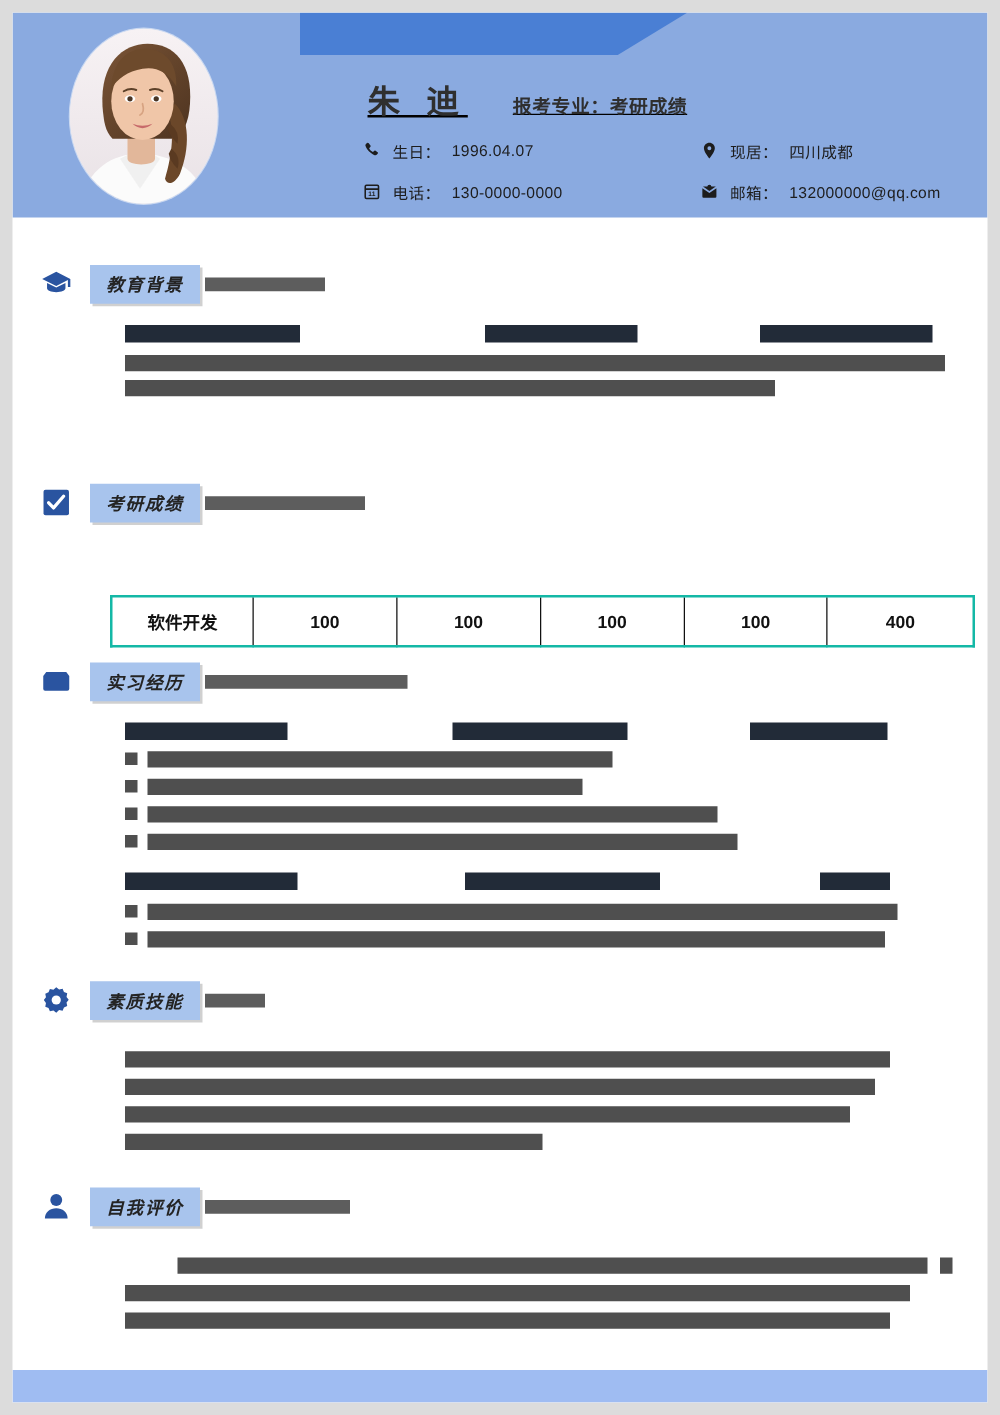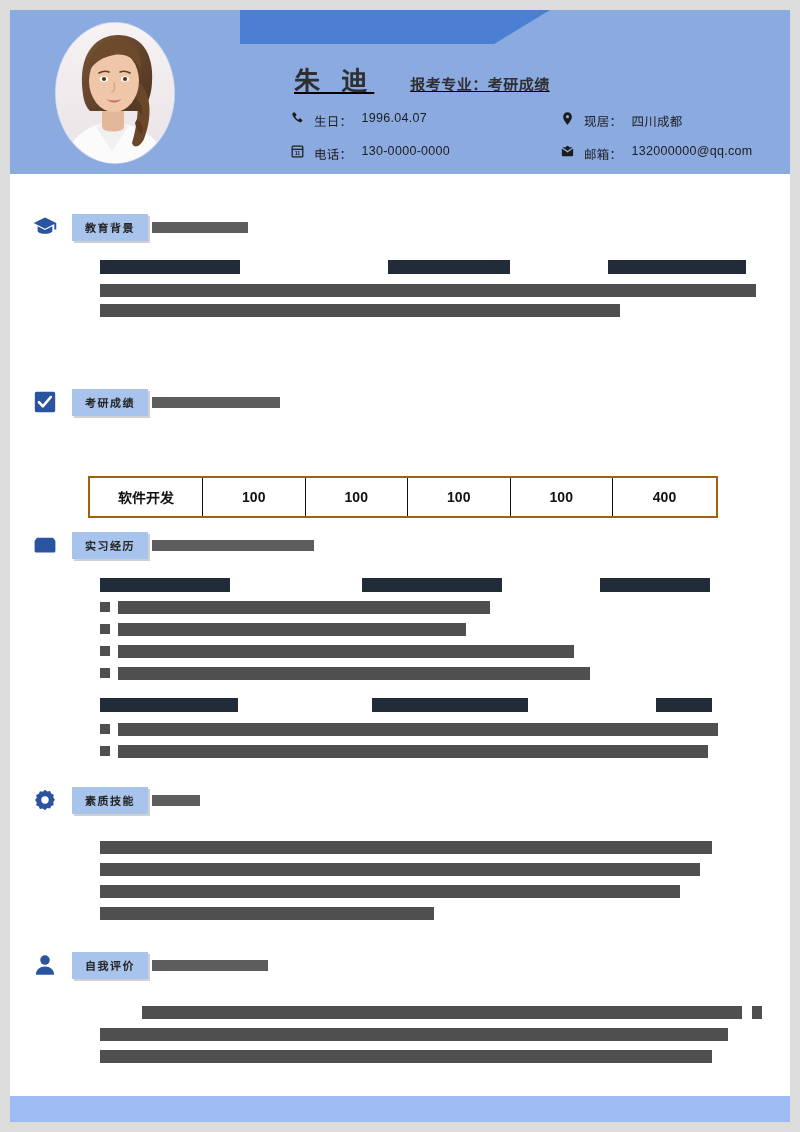--- a/index.html
+++ b/index.html
@@ -97,20 +97,21 @@
     top: 101px;
     width: 496px;
     display: grid;
     grid-template-columns: 270px 1fr;
     grid-row-gap: 14px;
     font-size: 12.5px;
     color: #1d1d1d;
   }
   .contact-item {
     display: flex;
+    align-items: center;
     gap: 9px;
     white-space: nowrap;
   }
   .contact-icon {
     width: 15px;
     height: 15px;
     flex: 0 0 15px;
     display: flex;
     align-items: center;
     justify-content: center;
@@ -141,45 +142,46 @@
     position: absolute;
     left: 62px;
     top: 0;
     height: 34px;
     display: flex;
     align-items: center;
   }
   .sec-title {
     background: #a8c4ed;
     color: #242424;
-    font-size: 11px;
+    font-size: 14px;
     font-weight: bold;
     letter-spacing: 1.5px;
     padding: 5px 13px 6px 13px;
     box-shadow: 2px 2px 0 rgba(150,150,150,.45);
+    font-style: italic;
   }
   
   .sec-sub {
     margin-left: 4px;
     height: 11px;
     background: #4f4f4f;
     opacity: .92;
   }
 
   
   .redact-block { position: absolute; }
 
   
   #score-table {
     position: absolute;
     left: 78px;
     top: 466px;
-    width: 630px;
+    width: 692px;
     border-collapse: collapse;
-    border: 2px solid #a16207;
+    border: 2px solid #14b8a6;
     background: #fff;
   }
   #score-table td {
     border: 1px solid #111;
     height: 36px;
     text-align: center;
     font-size: 14px;
     font-weight: bold;
     color: #111;
     font-family: "Liberation Sans", sans-serif;

